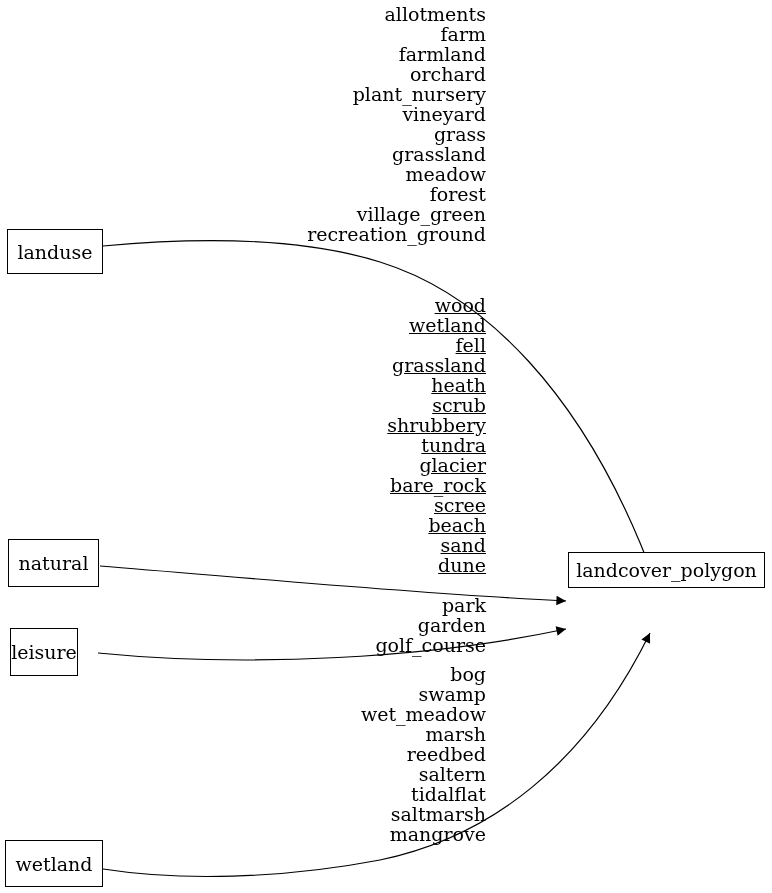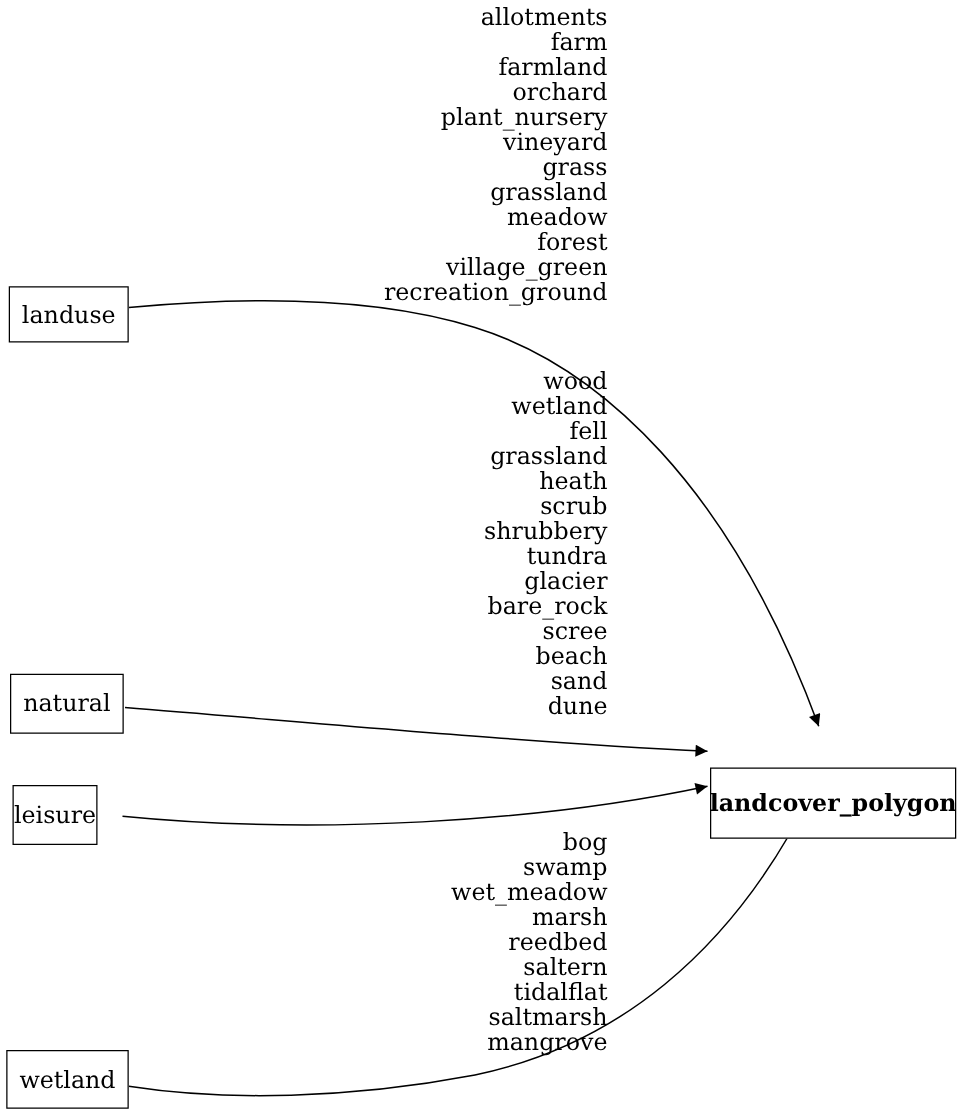--- a/index.html
+++ b/index.html
@@ -75,52 +75,55 @@
   </div>
 
   <div class="node" style="left:10px; top:628px; width:68px; height:48px;">
     <span>leisure</span>
   </div>
 
   <div class="node" style="left:5px; top:840px; width:98px; height:47px;">
     <span>wetland</span>
   </div>
 
-  <div class="node" style="left:568px; top:614px; width:197px; height:57px;font-weight:bold;">
+  <div class="node" style="left:568px; top:552px; width:197px; height:36px;">
     <span>landcover_polygon</span>
   </div>
 
   <div class="edge-label" style="left:186px; top:4px;">allotments
 farm
 farmland
 orchard
 plant_nursery
 vineyard
 grass
 grassland
 meadow
 forest
 village_green
 recreation_ground</div>
 
-  <div class="edge-label" style="left:186px; top:295px;">wood
+  <div class="edge-label" style="left:186px; top:295px;text-decoration:underline;">wood
 wetland
 fell
 grassland
 heath
 scrub
 shrubbery
 tundra
 glacier
 bare_rock
 scree
 beach
 sand
 dune</div>
 
+  <div class="edge-label" style="left:186px; top:595px;">park
+garden
+golf_course</div>
 
   <div class="edge-label" style="left:186px; top:664px;">bog
 swamp
 wet_meadow
 marsh
 reedbed
 saltern
 tidalflat
 saltmarsh
 mangrove</div>

